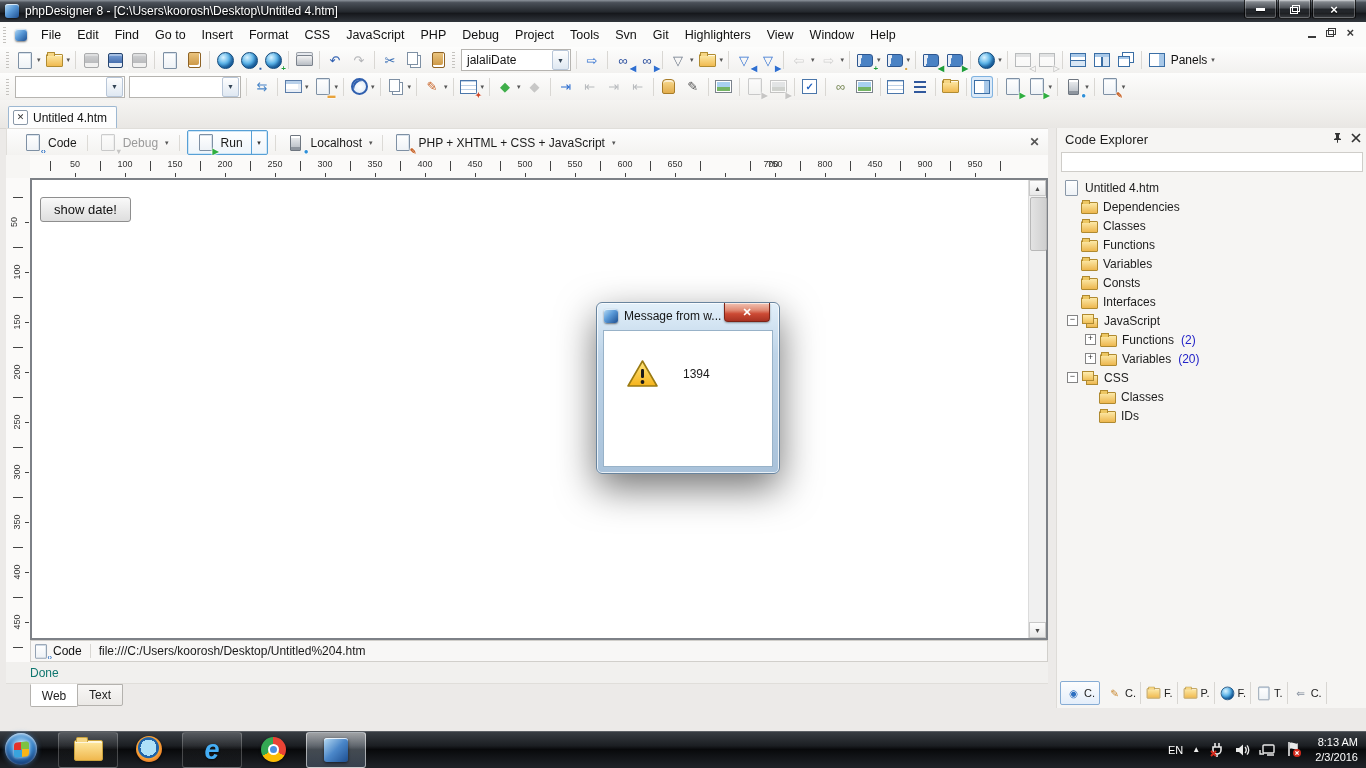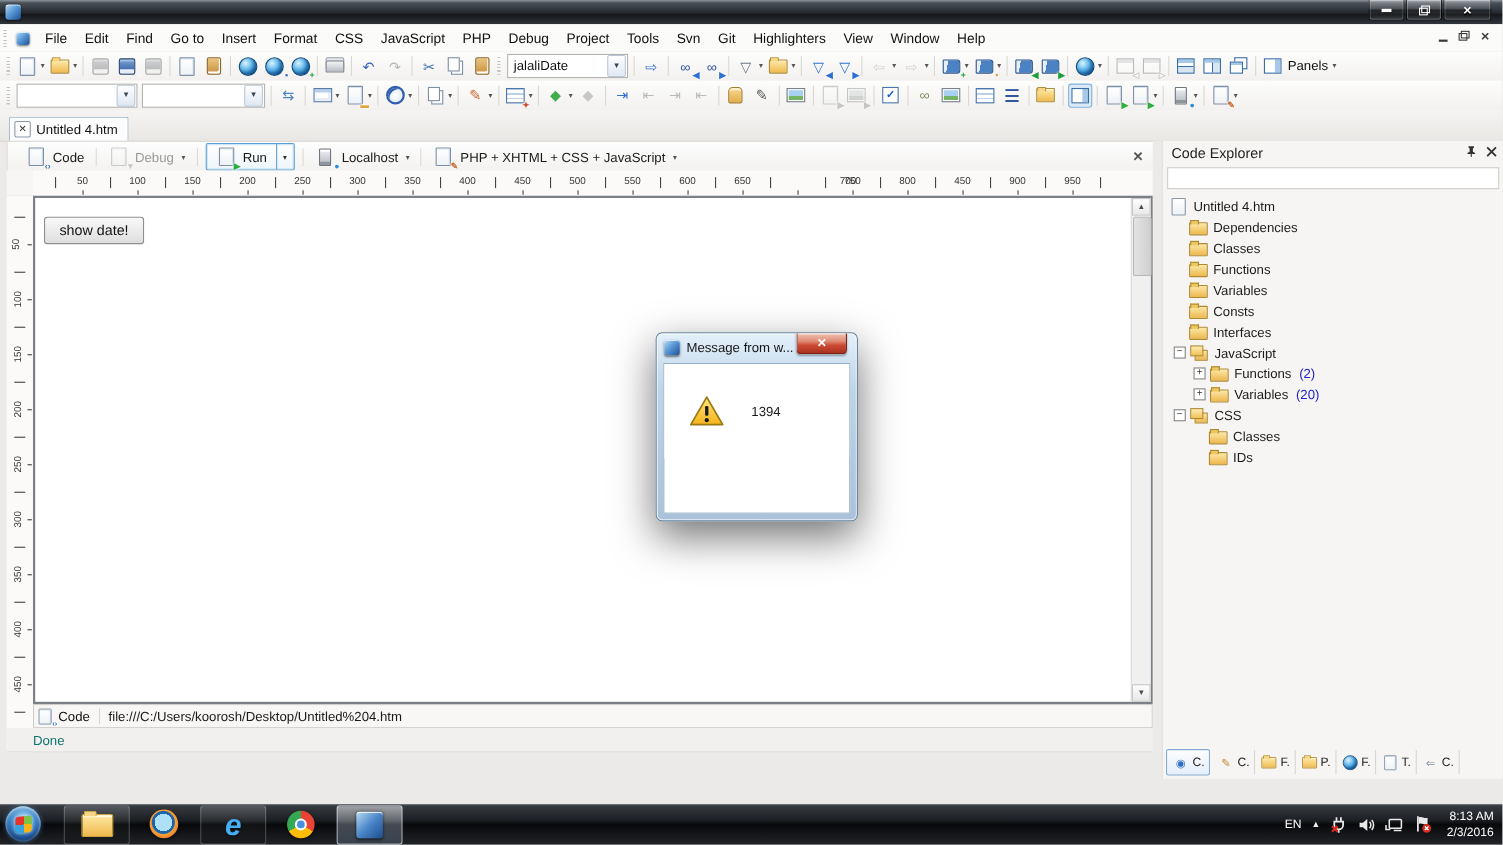--- a/index.html
+++ b/index.html
@@ -257,20 +257,21 @@
 
   .svgic{display:flex;align-items:center;justify-content:center}
 </style>
 </head>
 <body>
 
 <div id="stage">
 
   <div id="titlebar">
     <span class="logo-cube"></span>
+    <span id="title-text">phpDesigner 8 - [C:\Users\koorosh\Desktop\Untitled 4.htm]</span>
     <span class="wbtns">
       <span class="wb">
           <span class="g-min"></span>
         </span>
       <span class="wb">
           <span class="g-rest"></span>
         </span>
       <span class="wb close">
           <span class="g-x">×</span>
         </span>
@@ -782,20 +783,24 @@
       </span>
     <span class="lbl">Code</span>
     <span class="vsep"></span>
     <span>file:///C:/Users/koorosh/Desktop/Untitled%204.htm</span>
   </div>
 
   <div id="donebar">
     <span>Done</span>
   </div>
 
+  <div id="viewtabs">
+    <span id="vtab-web" class="vtab active">Web</span>
+    <span id="vtab-text" class="vtab">Text</span>
+  </div>
 
   <div id="splitter"></div>
   <div id="rightpanel">
     <div id="rp-header">
       <span>Code Explorer</span>
     </div>
     <span id="rp-icons">
       <span class="svgic">
         <svg width="11" height="11" viewBox="0 0 11 11">
             <path d="M3 1h5v1L7 3v3l2 1v1H6v2.5L5.5 11 5 10.5V8H2V7l2-1V3L3 2z" fill="#333"></path>

